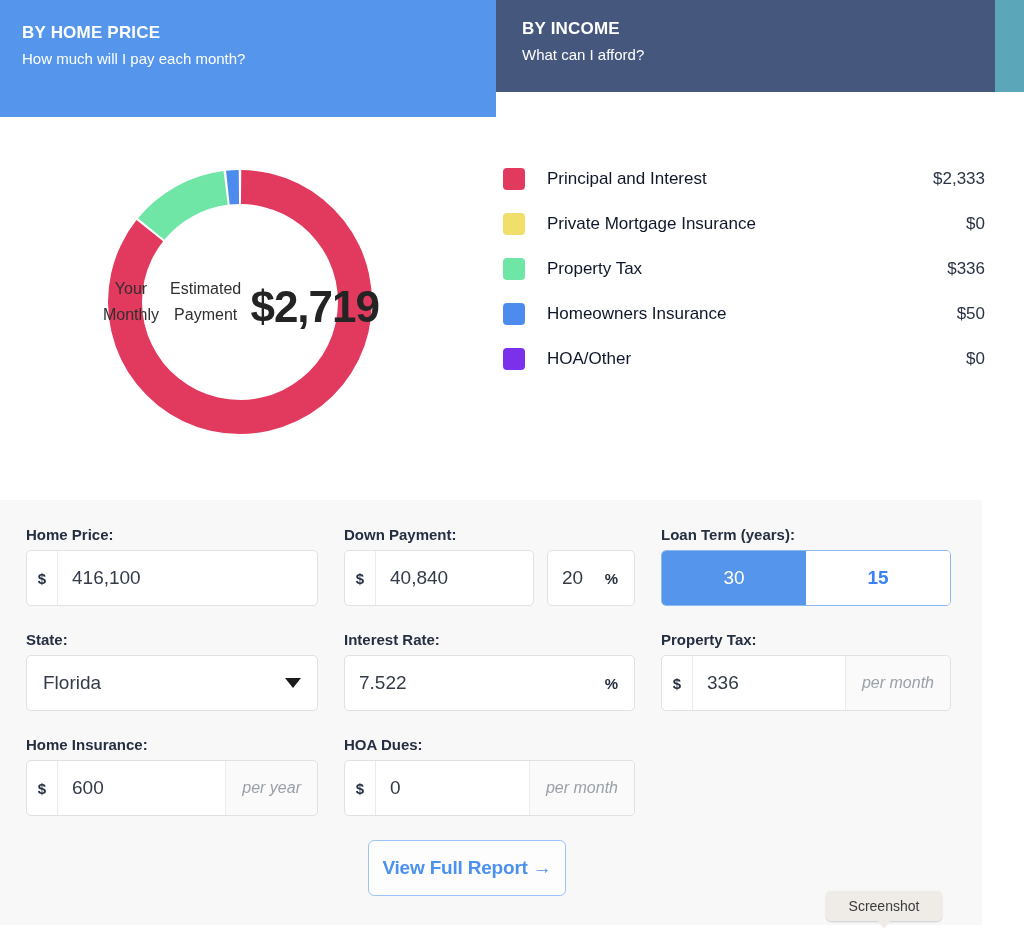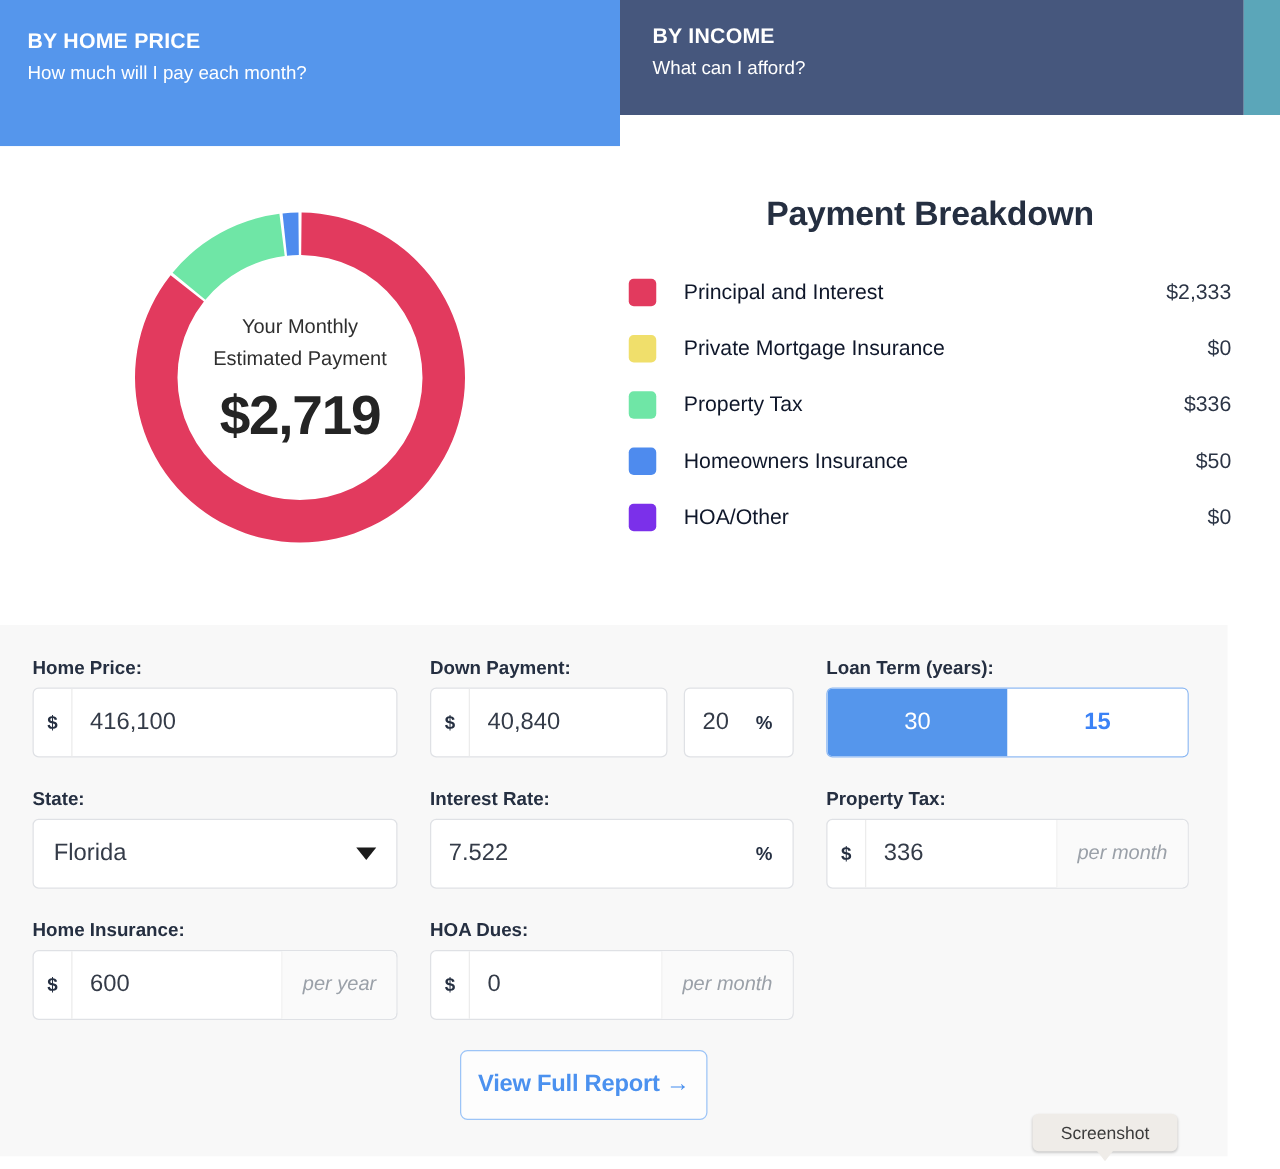--- a/index.html
+++ b/index.html
@@ -83,21 +83,21 @@
   }
   .donut-wrap svg {
     display: block;
   }
   .donut-center {
     position: absolute;
     left: 0; top: 0;
     width: 278px;
     height: 278px;
     display: flex;
-    flex-direction: column;
+    flex-direction: row;
     align-items: center;
     justify-content: center;
     font-family: "Liberation Sans", sans-serif;
   }
   .donut-label {
     font-size: 16px;
     color: #2f2f2f;
     line-height: 1.65;
     text-align: center;
   }
@@ -334,21 +334,20 @@
         </g>
     </svg>
     <div class="donut-center">
       <div class="donut-label">Your Monthly</div>
       <div class="donut-label">Estimated Payment</div>
       <div class="donut-amount">$2,719</div>
     </div>
   </div>
 
   <div class="breakdown">
-    <div class="breakdown-title">Payment Breakdown</div>
     <div id="legend-list">
         <div class="legend-row">
           <span class="legend-swatch" style="background: rgb(226, 58, 94);"></span>
           <span class="legend-name">Principal and Interest</span>
           <span class="legend-value">$2,333</span>
         </div>
         <div class="legend-row">
           <span class="legend-swatch" style="background: rgb(240, 223, 107);"></span>
           <span class="legend-name">Private Mortgage Insurance</span>
           <span class="legend-value">$0</span>

